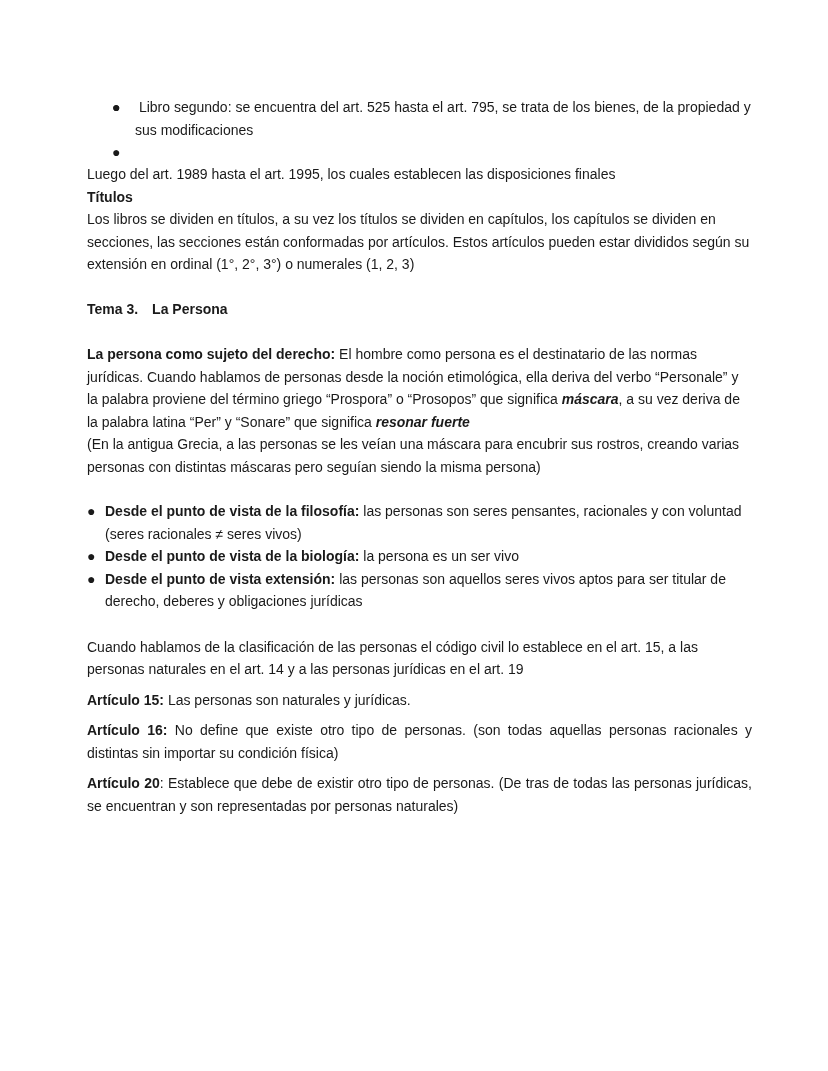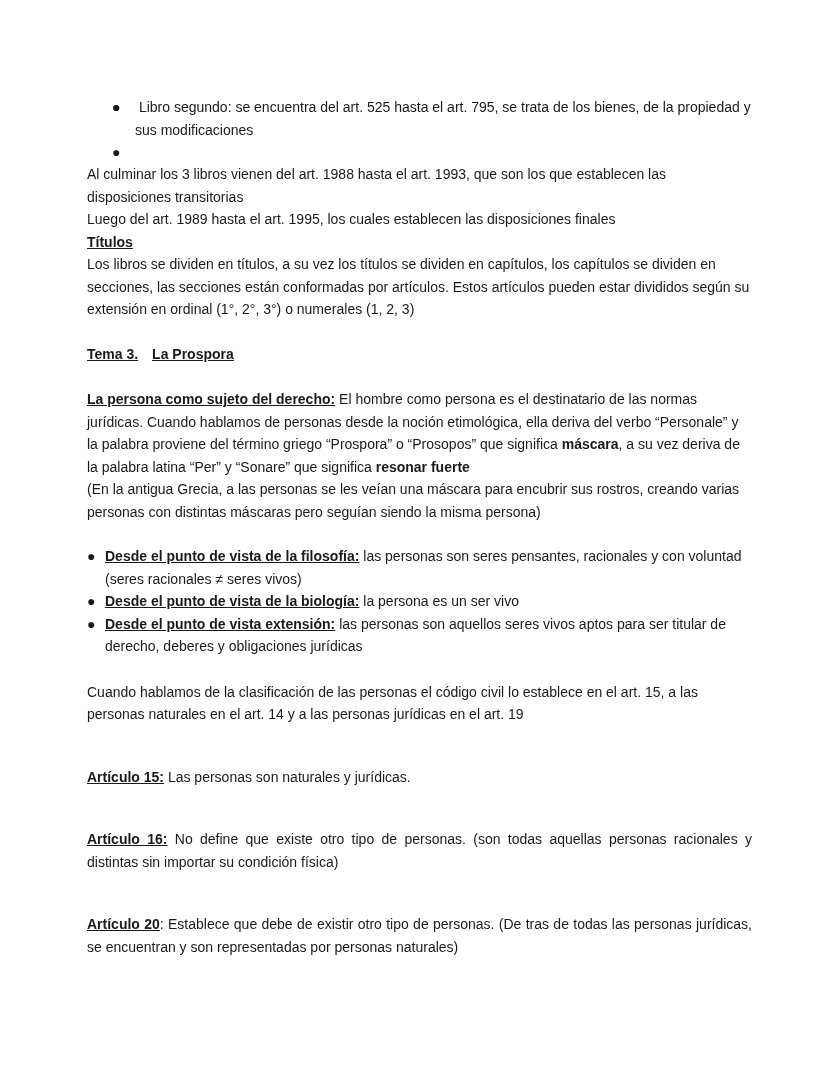--- a/index.html
+++ b/index.html
@@ -8,46 +8,45 @@
       font-family: "Liberation Sans", sans-serif; font-size: 14px;
       position: relative; overflow: hidden;
     }
     .page { position: absolute; left: 87px; top: 96px; width: 665px; }
     p { margin: 0; line-height: 22.5px; }
     ul { margin: 0; padding: 0; list-style: none; }
     .b1 li { position: relative; padding-left: 48px; line-height: 22.5px; }
     .b1 li .dot { position: absolute; left: 25px; top: 0; }
     .b2 li { position: relative; padding-left: 18px; line-height: 22.5px; }
     .b2 li .dot { position: absolute; left: 0; top: 0; }
-    b { font-weight: bold; text-decoration: underline; }
-    .bi { font-weight: bold; }
-    .justify { text-align: justify; margin-top: 32px; }
+    b { font-weight: bold; }
+    .bi { font-weight: bold; font-style: italic; }
+    .justify { text-align: justify; }
     .tab { display: inline-block; width: 14px; }
   </style>
 </head>
 <body>
 
 <div class="page">
 
   <ul class="b1">
     <li><span class="dot">●</span></li>
     <li><span class="dot">●</span>&nbsp;<span>Libro segundo: se encuentra del art. 525 hasta el art. 795, se trata de los bienes, de la propiedad y sus modificaciones</span></li>
     <li><span class="dot">●</span></li>
   </ul>
 
   <div style="height:22px"></div>
 
-  <p>Al culminar los 3 libros vienen del art. 1988 hasta el art. 1993, que son los que establecen las disposiciones transitorias</p>
   <p>Luego del art. 1989 hasta el art. 1995, los cuales establecen las disposiciones finales</p>
   <p><b>Títulos</b></p>
   <p>Los libros se dividen en títulos, a su vez los títulos se dividen en capítulos, los capítulos se dividen en secciones, las secciones están conformadas por artículos. Estos artículos pueden estar divididos según su extensión en ordinal (1°, 2°, 3°) o numerales (1, 2, 3)</p>
 
   <div style="height:22px"></div>
 
-  <p><b><span>Tema 3.</span><span class="tab"></span><span>La Prospora</span></b></p>
+  <p><b><span>Tema 3.</span><span class="tab"></span><span>La Persona</span></b></p>
 
   <div style="height:23px"></div>
 
   <p><b>La persona como sujeto del derecho:</b><span> El hombre como persona es el destinatario de las normas jurídicas. Cuando hablamos de personas desde la noción etimológica, ella deriva del verbo “Personale” y la palabra proviene del término griego “Prospora” o “Prosopos” que significa </span><span class="bi">máscara</span><span>, a su vez deriva de la palabra latina “Per” y “Sonare” que significa </span><span class="bi">resonar fuerte</span></p>
   <p>(En la antigua Grecia, a las personas se les veían una máscara para encubrir sus rostros, creando varias personas con distintas máscaras pero seguían siendo la misma persona)</p>
 
   <div style="height:22px"></div>
 
   <ul class="b2">
     <li><span class="dot">●</span><b>Desde el punto de vista de la filosofía:</b><span> las personas son seres pensantes, racionales y con voluntad (seres racionales  ≠  seres vivos)</span></li>

